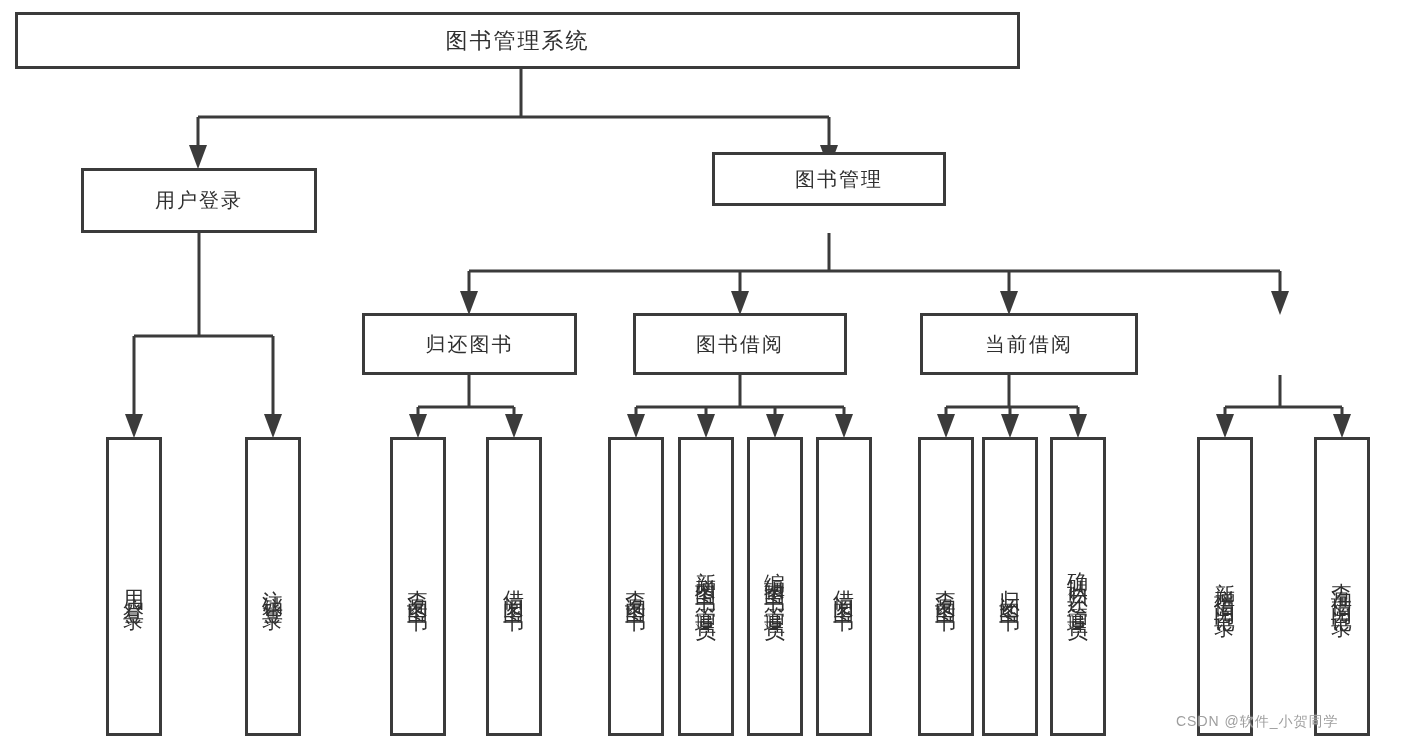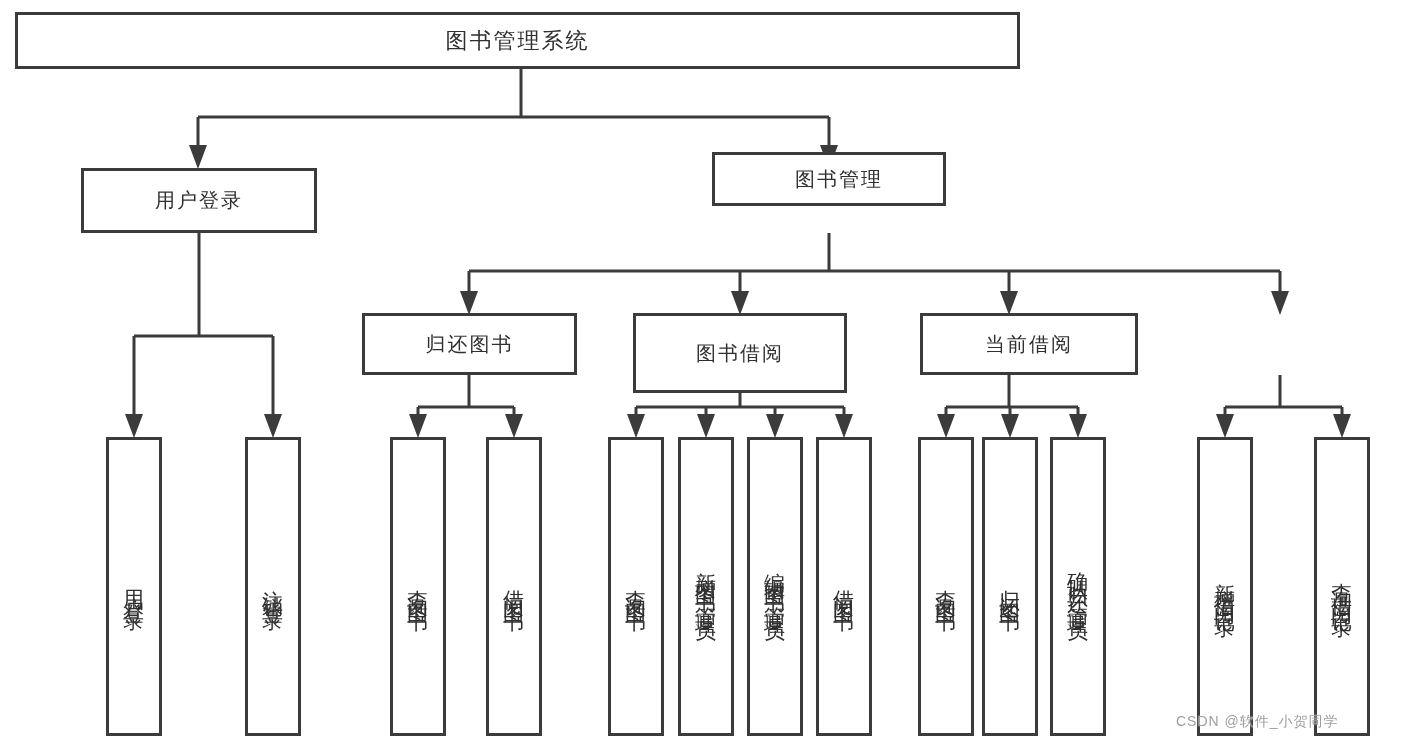--- a/index.html
+++ b/index.html
@@ -90,21 +90,21 @@
       <polygon points="1333,414 1351,414 1342,438"></polygon>
     </g>
   </svg>
 
   <div class="node root-node" style="left:15px; top:12px; width:1005px; height:57px;">图书管理系统</div>
 
   <div class="node hnode" style="left:81px; top:168px; width:236px; height:65px;">用户登录</div>
   <div class="node hnode" style="left:712px; top:152px; width:234px; height:54px;padding-left:20px;">图书管理</div>
 
   <div class="node hnode" style="left:362px; top:313px; width:215px; height:62px;">归还图书</div>
-  <div class="node hnode" style="left:633px; top:313px; width:214px; height:80px;">图书借阅</div>
+  <div class="node hnode" style="left:633px; top:313px; width:214px; height:62px;">图书借阅</div>
   <div class="node hnode" style="left:920px; top:313px; width:218px; height:62px;">当前借阅</div>
 
   <div class="node vnode" style="left:106px;">用户登录</div>
   <div class="node vnode" style="left:245px;">注销登录</div>
 
   <div class="node vnode" style="left:390px;">查询图书</div>
   <div class="node vnode" style="left:486px;">借阅图书</div>
 
   <div class="node vnode" style="left:608px;">查询图书</div>
   <div class="node vnode" style="left:678px;">新增图书（管理员）</div>

